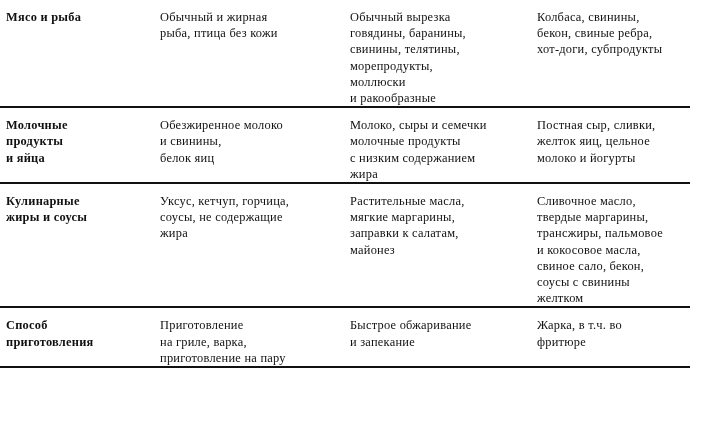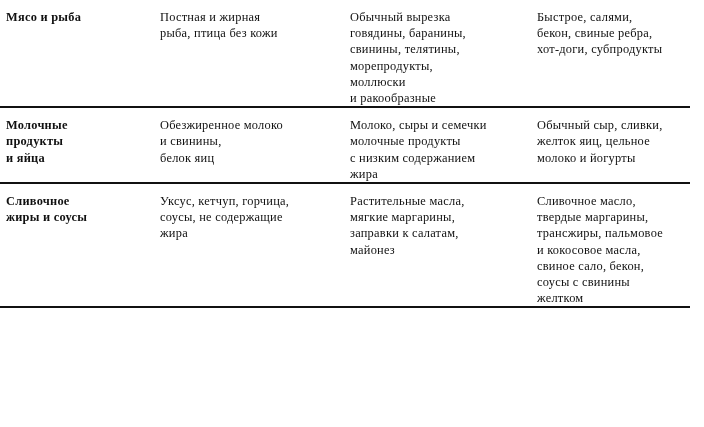--- a/index.html
+++ b/index.html
@@ -77,33 +77,33 @@
         <col class="c3">
         <col class="c4">
     </colgroup>
     <tbody>
 
       <tr class="row-0">
         <td class="col-category">
           <div class="cell-inner">Мясо и рыба</div>
         </td>
         <td class="col-best">
-          <div class="cell-inner">Постная и жирная
+          <div class="cell-inner">Обычный и жирная
 рыба, птица без кожи</div>
         </td>
         <td class="col-moderate">
           <div class="cell-inner">Обычный вырезка
 говядины, баранины,
 свинины, телятины,
 морепродукты,
 моллюски
 и ракообразные</div>
         </td>
         <td class="col-worst">
-          <div class="cell-inner">Быстрое, салями,
+          <div class="cell-inner">Колбаса, свинины,
 бекон, свиные ребра,
 хот-доги, субпродукты</div>
         </td>
       </tr>
 
       <tr class="row-1">
         <td class="col-category">
           <div class="cell-inner">Молочные
 продукты
 и яйца</div>
@@ -113,29 +113,29 @@
 и свинины,
 белок яиц</div>
         </td>
         <td class="col-moderate">
           <div class="cell-inner">Молоко, сыры и семечки
 молочные продукты
 с низким содержанием
 жира</div>
         </td>
         <td class="col-worst">
-          <div class="cell-inner">Обычный сыр, сливки,
+          <div class="cell-inner">Постная сыр, сливки,
 желток яиц, цельное
 молоко и йогурты</div>
         </td>
       </tr>
 
       <tr class="row-2">
         <td class="col-category">
-          <div class="cell-inner">Сливочное
+          <div class="cell-inner">Кулинарные
 жиры и соусы</div>
         </td>
         <td class="col-best">
           <div class="cell-inner">Уксус, кетчуп, горчица,
 соусы, не содержащие
 жира</div>
         </td>
         <td class="col-moderate">
           <div class="cell-inner">Растительные масла,
 мягкие маргарины,
@@ -147,16 +147,35 @@
 твердые маргарины,
 трансжиры, пальмовое
 и кокосовое масла,
 свиное сало, бекон,
 соусы с свинины
 желтком</div>
         </td>
       </tr>
 
 
+      <tr class="row-4">
+        <td class="col-category">
+          <div class="cell-inner">Способ
+приготовления</div>
+        </td>
+        <td class="col-best">
+          <div class="cell-inner">Приготовление
+на гриле, варка,
+приготовление на пару</div>
+        </td>
+        <td class="col-moderate">
+          <div class="cell-inner">Быстрое обжаривание
+и запекание</div>
+        </td>
+        <td class="col-worst">
+          <div class="cell-inner">Жарка, в т.ч. во
+фритюре</div>
+        </td>
+      </tr>
 
     </tbody>
   </table>
 </div>
 
 </body></html>

